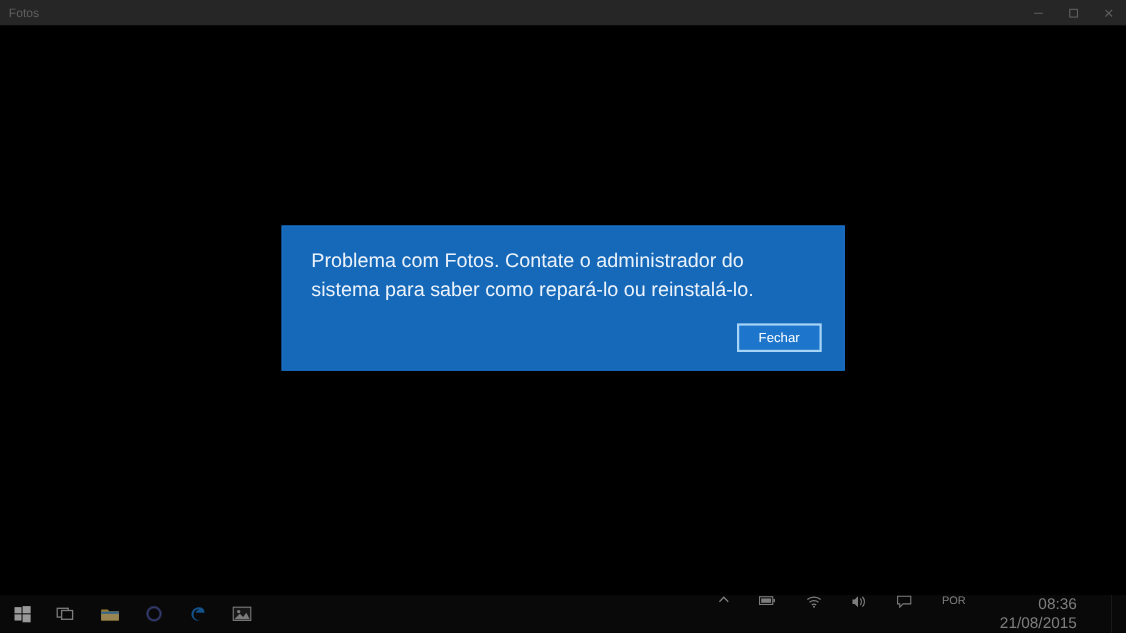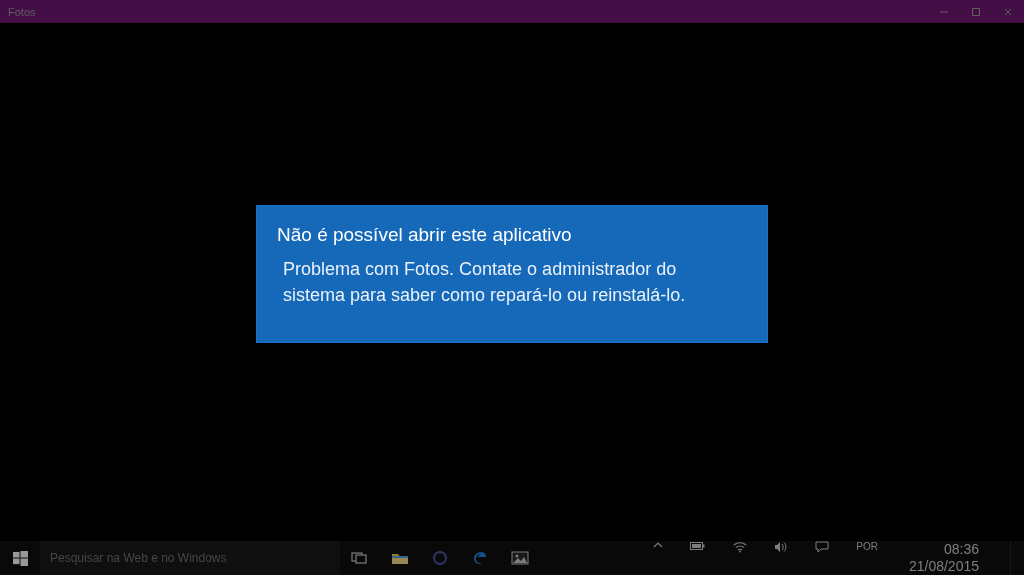--- a/index.html
+++ b/index.html
@@ -11,21 +11,21 @@
     body {
       width: 1024px;
       height: 575px;
       overflow: hidden;
       background: #000;
       position: relative;
     }
     
     .titlebar {
       height: 23px;
-      background: #701a75;
+      background: #404040;
       display: flex;
       align-items: center;
       color: #9e9e9e;
       font-size: 11px;
       padding-left: 8px;
       position: absolute;
       top: 0;
       left: 0;
       right: 0;
       z-index: 3;
@@ -192,36 +192,37 @@
         <path d="M2 2 L8 8 M8 2 L2 8" stroke="#9e9e9e" stroke-width="1"></path>
       </svg>
   </div>
 </div>
 
 <div class="app-content"></div>
 
 <div class="dim-overlay"></div>
 
 <div class="modal">
-  <div class="modal-title">Não é possível abrir este aplicativo</div>
   <div class="modal-body">Problema com Fotos. Contate o administrador do sistema para saber como repará-lo ou reinstalá-lo.</div>
+  <div class="modal-actions">
+    <button class="modal-btn">Fechar</button>
+  </div>
 </div>
 
 <div class="taskbar">
   <div class="start-btn">
     <svg width="15" height="15" viewBox="0 0 16 16">
         <g fill="#ffffff">
           <rect x="0" y="1" width="7" height="6"></rect>
           <rect x="8" y="0" width="8" height="7"></rect>
           <rect x="0" y="8" width="7" height="6"></rect>
           <rect x="8" y="8" width="8" height="8"></rect>
         </g>
       </svg>
   </div>
-  <input class="search-box" placeholder="Pesquisar na Web e no Windows" style="">
   <div class="task-icons">
     <div class="task-icon">
       <svg width="18" height="14" viewBox="0 0 18 14">
         <rect x="1" y="2" width="10" height="8" fill="none" stroke="#cfcfcf" stroke-width="1.2"></rect>
         <rect x="5" y="4" width="10" height="8" fill="#101010" stroke="#cfcfcf" stroke-width="1.2"></rect>
       </svg>
     </div>
     <div class="task-icon">
       <svg width="18" height="14" viewBox="0 0 18 14">
         <path d="M1 3 h6 l1.5 2 H17 V13 H1 Z" fill="#ffcf48"></path>

